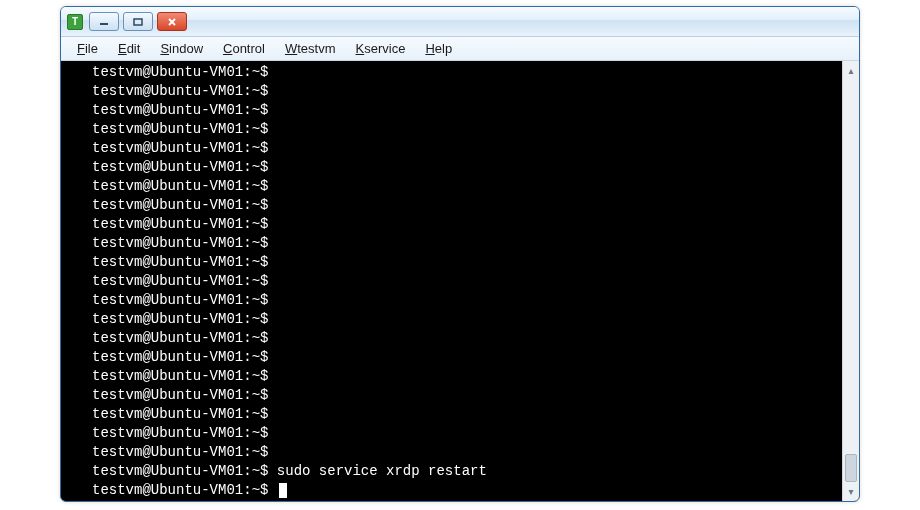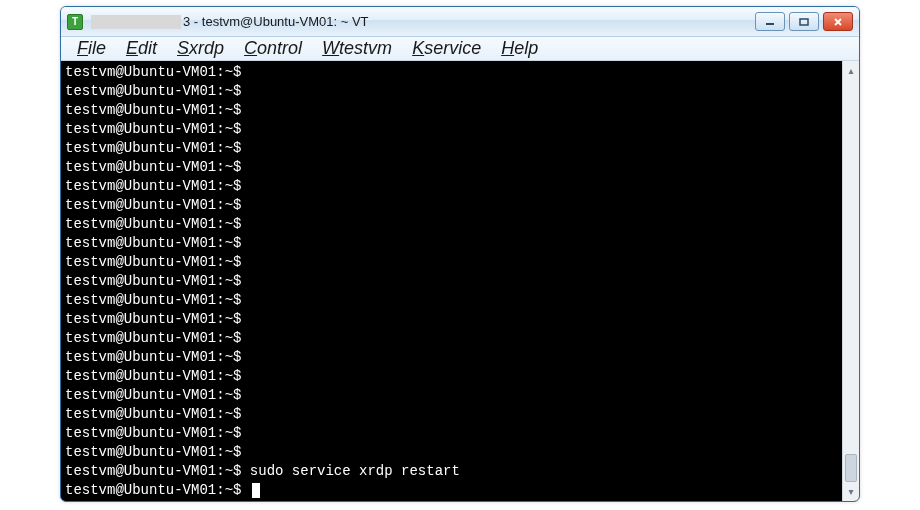--- a/index.html
+++ b/index.html
@@ -71,23 +71,22 @@
     color: #fff;
   }
   .win-btn svg { display: block; }
   .menubar {
     height: 24px;
     background: linear-gradient(#f5faff, #e7f1fa);
     display: flex;
     align-items: center;
     padding: 0 6px;
     border-bottom: 1px solid #c9d7e4;
-    font-size: 18px;
+    font-size: 13px;
     color: #1a1a1a;
-    font-style: italic;
   }
   .menu-item {
     padding: 2px 10px;
     cursor: pointer;
   }
   .menu-item .ul { text-decoration: underline; }
   .terminal-wrap {
     position: relative;
     background: #000;
     height: 440px;
@@ -97,21 +96,21 @@
     flex: 1;
     background: #000;
     color: #fff;
     font-family: "Courier New", monospace;
     font-size: 14px;
     line-height: 19px;
     padding: 2px 4px 4px 4px;
     white-space: pre;
     overflow: hidden;
   }
-  .term-line { height: 19px; }
+  .term-line { height: 19px; margin-left: 27px; }
   .cursor {
     display: inline-block;
     width: 8px; height: 15px;
     background: #fff;
     vertical-align: text-bottom;
     margin-left: 2px;
   }
   .scrollbar {
     width: 17px;
     background: #eef1f4;
@@ -141,23 +140,20 @@
     cursor: pointer;
   }
 </style>
 </head>
 <body>
 
 <div class="window">
 
   <div class="titlebar">
     <div class="app-icon">T</div>
-    <div class="title-text">
-      <span class="redact"></span><span>3 - </span><span>testvm@Ubuntu-VM01: ~ VT</span>
-    </div>
     <div class="win-controls">
       <div class="win-btn">
         <svg width="10" height="8">
             <rect x="1" y="5" width="8" height="2" fill="currentColor"></rect>
           </svg>
       </div>
       <div class="win-btn">
         <svg width="10" height="8">
             <rect x="1" y="1" width="8" height="6" fill="none" stroke="currentColor" stroke-width="1.5"></rect>
           </svg>
@@ -166,21 +162,21 @@
         <svg width="10" height="8">
             <path d="M2 1 L8 7 M8 1 L2 7" stroke="currentColor" stroke-width="1.8"></path>
           </svg>
       </div>
     </div>
   </div>
 
   <div class="menubar" id="menubar">
       <div class="menu-item"><span class="ul">F</span><span>ile</span></div>
       <div class="menu-item"><span class="ul">E</span><span>dit</span></div>
-      <div class="menu-item"><span class="ul">S</span><span>xrdp</span></div>
+      <div class="menu-item"><span class="ul">S</span><span>indow</span></div>
       <div class="menu-item"><span class="ul">C</span><span>ontrol</span></div>
       <div class="menu-item"><span class="ul">W</span><span>testvm</span></div>
       <div class="menu-item"><span class="ul">K</span><span>service</span></div>
       <div class="menu-item"><span class="ul">H</span><span>elp</span></div>
     </div>
 
   <div class="terminal-wrap">
     <div class="terminal" id="terminal"><div class="term-line">testvm@Ubuntu-VM01:~$ </div><div class="term-line">testvm@Ubuntu-VM01:~$ </div><div class="term-line">testvm@Ubuntu-VM01:~$ </div><div class="term-line">testvm@Ubuntu-VM01:~$ </div><div class="term-line">testvm@Ubuntu-VM01:~$ </div><div class="term-line">testvm@Ubuntu-VM01:~$ </div><div class="term-line">testvm@Ubuntu-VM01:~$ </div><div class="term-line">testvm@Ubuntu-VM01:~$ </div><div class="term-line">testvm@Ubuntu-VM01:~$ </div><div class="term-line">testvm@Ubuntu-VM01:~$ </div><div class="term-line">testvm@Ubuntu-VM01:~$ </div><div class="term-line">testvm@Ubuntu-VM01:~$ </div><div class="term-line">testvm@Ubuntu-VM01:~$ </div><div class="term-line">testvm@Ubuntu-VM01:~$ </div><div class="term-line">testvm@Ubuntu-VM01:~$ </div><div class="term-line">testvm@Ubuntu-VM01:~$ </div><div class="term-line">testvm@Ubuntu-VM01:~$ </div><div class="term-line">testvm@Ubuntu-VM01:~$ </div><div class="term-line">testvm@Ubuntu-VM01:~$ </div><div class="term-line">testvm@Ubuntu-VM01:~$ </div><div class="term-line">testvm@Ubuntu-VM01:~$ </div><div class="term-line">testvm@Ubuntu-VM01:~$ sudo service xrdp restart</div><div class="term-line">testvm@Ubuntu-VM01:~$ <span class="cursor"></span></div></div>
     <div class="scrollbar">
       <div class="sb-btn">

